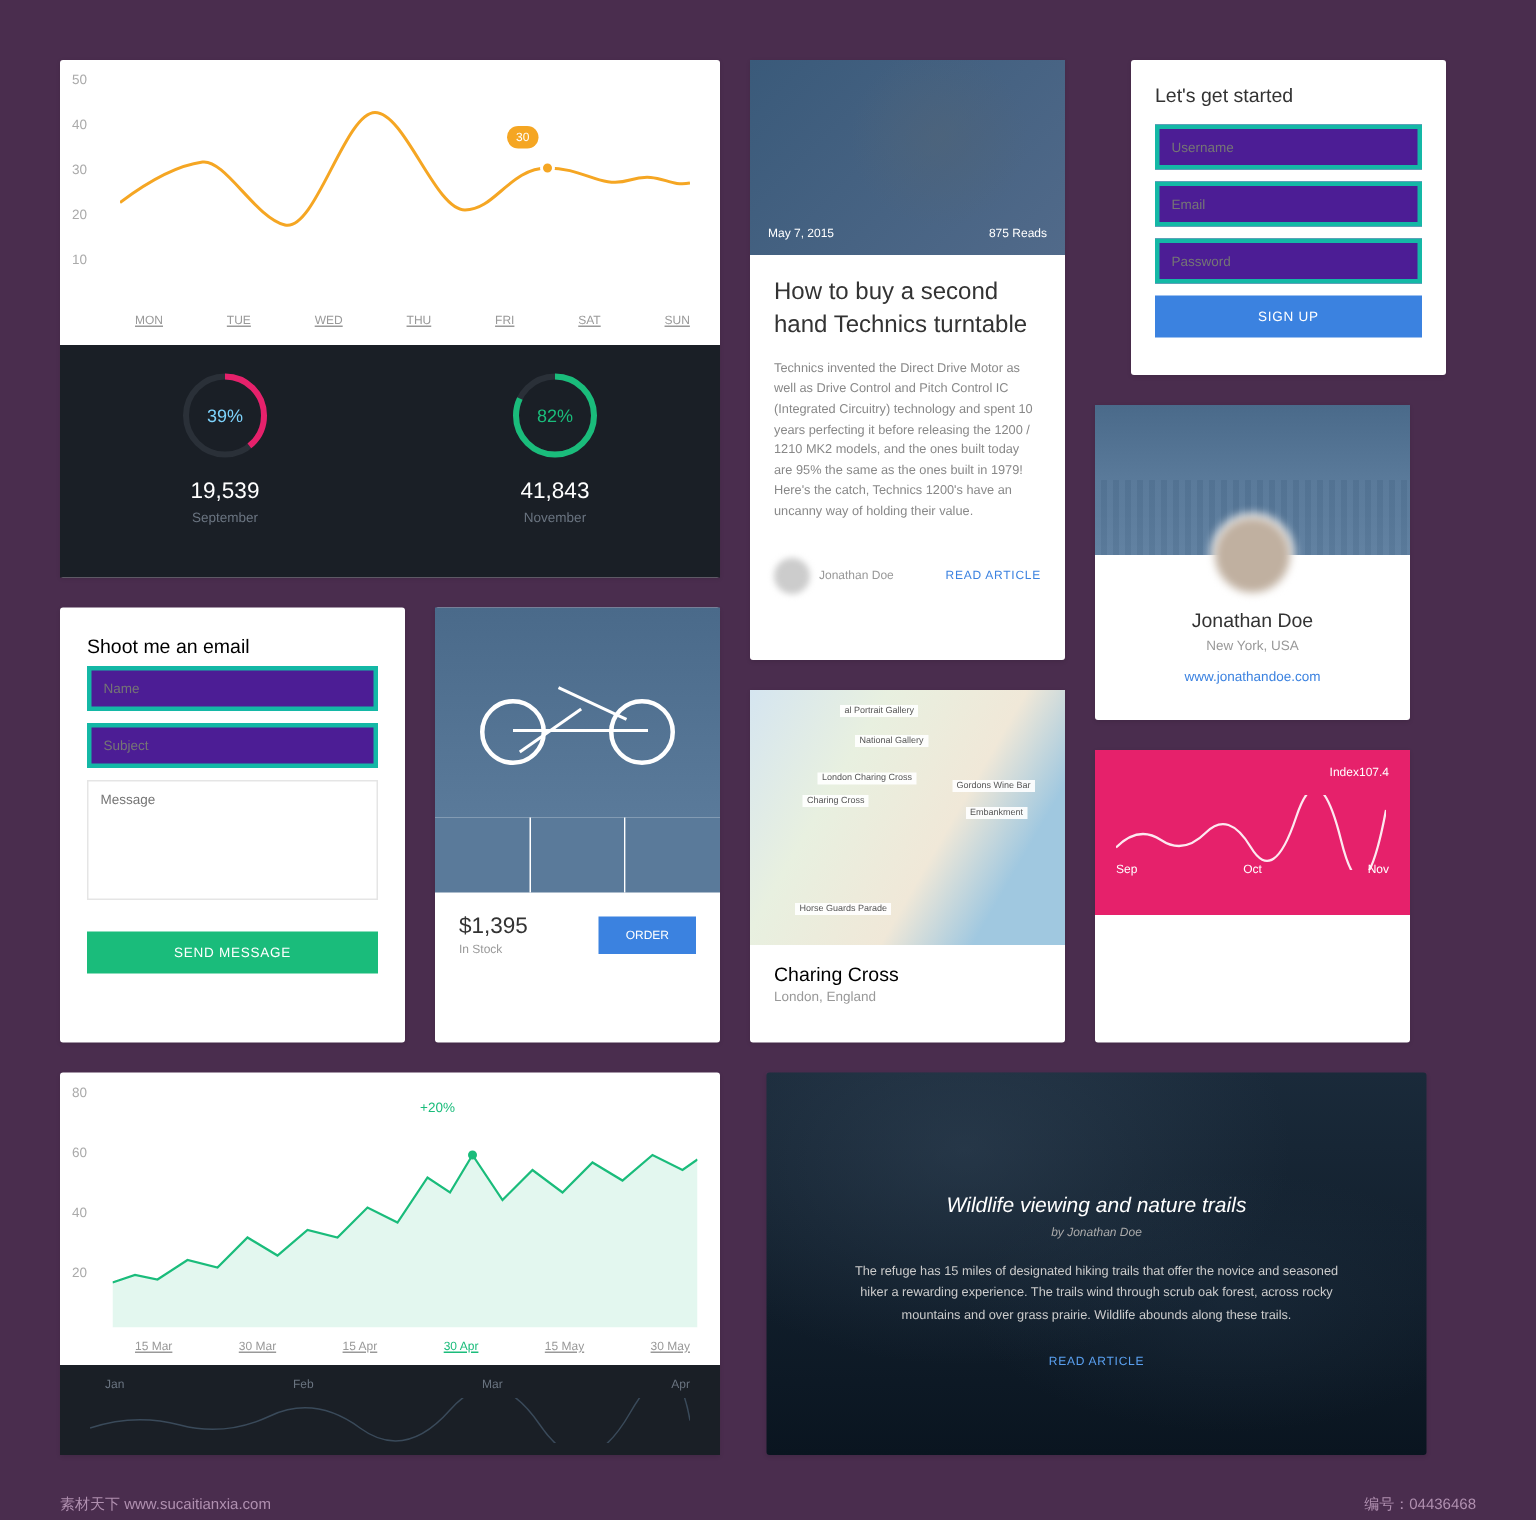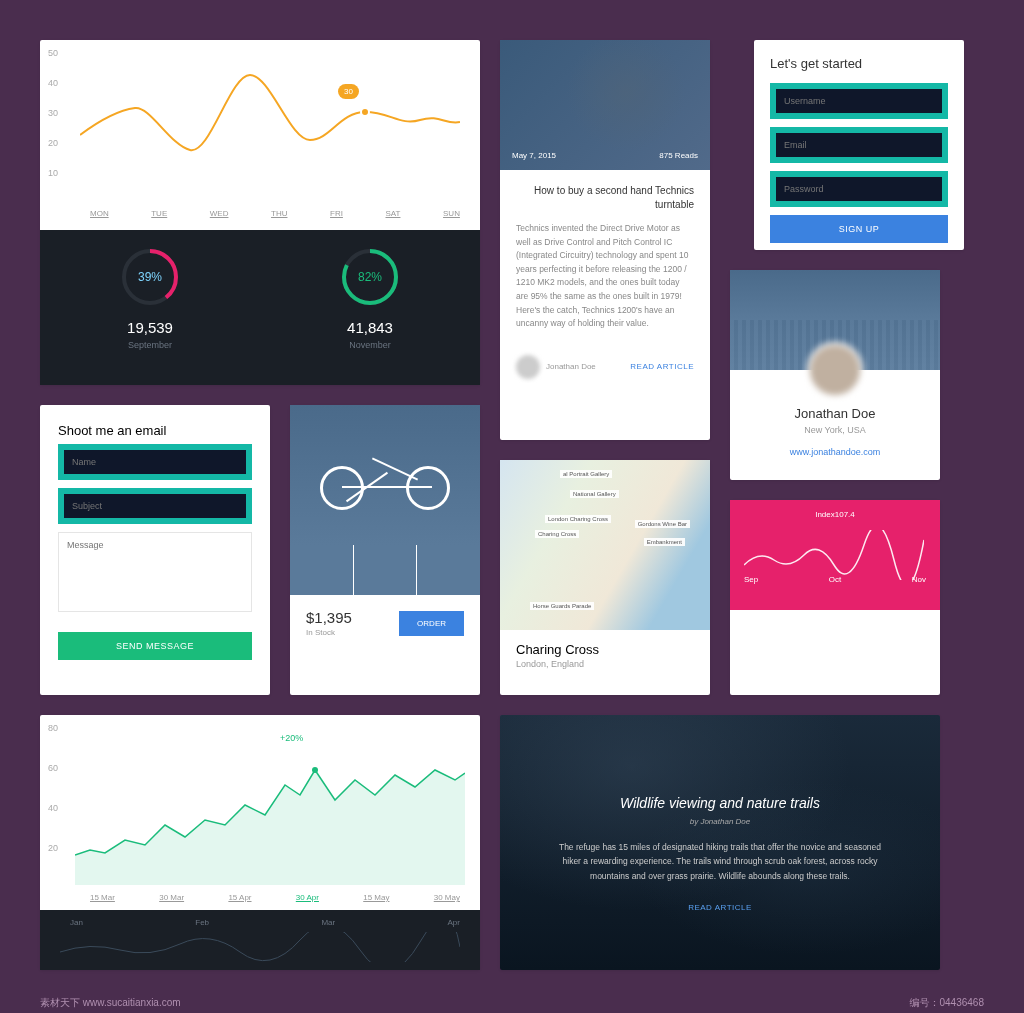--- a/index.html
+++ b/index.html
@@ -1,17 +1,17 @@
 <!DOCTYPE html>
 <html><head>
 <meta charset="utf-8">
 <style>
 * { margin: 0; padding: 0; box-sizing: border-box; font-family: -apple-system, BlinkMacSystemFont, "Segoe UI", Helvetica, Arial, sans-serif; }
 body { background: #4a2d4e; padding: 40px; width: 1024px; }
-.canvas { position: relative; width: 944px; height: 950px; }
+.canvas { position: relative; width: 944px; height: 950px; padding-left: 11px; }
 .card { background: #fff; position: absolute; border-radius: 2px; box-shadow: 0 1px 3px rgba(0,0,0,.1); }
 
 
 .line-card { left: 0; top: 0; width: 440px; height: 345px; }
 .line-top { height: 190px; padding: 15px 20px 0 30px; position: relative; }
 .ylab { position: absolute; left: 8px; font-size: 9px; color: #aaa; }
 .xlabs { display: flex; justify-content: space-between; padding: 0 5px; position: absolute; bottom: 12px; left: 45px; right: 15px; }
 .xlabs span { font-size: 8px; color: #999; text-decoration: underline; }
 .orange-path { position: absolute; left: 40px; top: 10px; right: 15px; height: 140px; }
 .marker { position: absolute; background: #f5a623; color:#fff; font-size:8px; padding:3px 6px; border-radius:8px; }
@@ -22,31 +22,31 @@
 .gauge-pct { position: absolute; top: 50%; left: 50%; transform: translate(-50%,-50%); font-size: 12px; }
 .gauge-val { font-size: 15px; font-weight: 300; }
 .gauge-lbl { font-size: 9px; color: #6a7480; margin-top: 4px; }
 
 
 .article-card { left: 460px; top: 0; width: 210px; height: 400px; }
 .article-img { height: 130px; background: linear-gradient(135deg,#3a5a7a,#516a8a); position: relative; }
 .article-img::before { content:""; position:absolute; inset:0; background: radial-gradient(circle at 60% 40%, rgba(80,100,120,.6), transparent 40%); }
 .article-meta { position:absolute; bottom:10px; left:12px; right:12px; display:flex; justify-content:space-between; color:#fff; font-size:8px; }
 .article-body { padding: 14px 16px; }
-.article-title { font-size: 10px; line-height: 1.4; color:#333; margin-bottom:10px;text-align:right; }
+.article-title { font-size: 16px; line-height: 1.4; color:#333; margin-bottom:10px; }
 .article-text { font-size: 8.5px; line-height: 1.6; color: #888; }
 .article-foot { padding: 10px 16px 14px; display:flex; justify-content:space-between; align-items:center; }
 .avatar-sm { width:24px; height:24px; background:#ccc; border-radius:50%; filter: blur(2px); }
 .author-sm { font-size:8px; color:#999; margin-left:6px; flex:1; }
 .read-link { font-size:8px; color:#3b82e0; letter-spacing:.5px; }
 
 
 .signup-card { left: 690px; top: 0; width: 210px; height: 210px; padding: 16px; margin-left: 24px; }
 .signup-title { font-size: 13px; color: #333; margin-bottom: 12px; }
-.input { width: 100%; border: 6px solid #14b8a6; padding: 7px 8px; font-size: 9px; margin-bottom: 8px; color: #aaa; background: #0f172a; }
+.input { width: 100%; border: 3px solid #14b8a6; padding: 7px 8px; font-size: 9px; margin-bottom: 8px; color: #aaa; background: #4c1d95; }
 .btn { width: 100%; border: none; padding: 9px; font-size: 9px; color: #fff; letter-spacing: .5px; cursor: pointer; }
 .btn-blue { background: #3b82e0; }
 .btn-green { background: #1abc7b; }
 
 
 .profile-card { left: 690px; top: 230px; width: 210px; height: 210px; text-align: center; }
 .profile-cover { height: 100px; background: linear-gradient(180deg,#4a6a8a,#6a8aaa); position:relative; overflow:hidden; }
 .profile-cover::before { content:""; position:absolute; bottom:0; left:0; right:0; height:50px; background: repeating-linear-gradient(90deg,#5a7a9a 0 4px,#4a6a8a 4px 8px); opacity:.5; }
 .profile-ava { width:56px; height:56px; border-radius:50%; background:#c0b0a0; border:3px solid #fff; margin:-28px auto 8px; filter: blur(3px); position:relative; }
 .profile-name { font-size: 13px; color:#333; }
@@ -77,21 +77,21 @@
 .map-card { left: 460px; top: 420px; width: 210px; height: 235px; }
 .map-img { height: 170px; background: linear-gradient(120deg,#d5e5f0 0%, #e8f0e0 30%, #f0e8d8 60%, #a0c8e0 80%); position:relative; overflow:hidden; }
 .map-lbl { position:absolute; background:rgba(255,255,255,.9); font-size:6px; padding:1px 3px; color:#555; }
 .map-foot { padding:12px 16px; }
 .map-title { font-size:13px; }
 .map-sub { font-size:9px; color:#999; margin-top:2px; }
 
 
 .rev-card { left: 690px; top: 460px; width: 210px; height: 195px; }
 .rev-top { height:110px; background:#e6216b; color:#fff; padding:10px 14px; position:relative; }
-.rev-head { display:flex; justify-content:center; font-size:8px; }
+.rev-head { display:flex; justify-content:flex-end; font-size:8px; }
 .rev-months { display:flex; justify-content:space-between; font-size:8px; margin-top:56px; }
 .rev-line { position:absolute; left:14px; right:14px; top:30px; height:50px; }
 .rev-bot { padding:14px 16px; display:flex; justify-content:space-between; }
 .rev-val { font-size:15px; }
 .rev-lbl { font-size:8px; color:#999; margin-top:2px; }
 
 
 .green-card { left: 0; top: 675px; width: 440px; height: 255px; }
 .green-top { height:195px; padding:15px 20px 0 30px; position:relative; }
 .green-note { position:absolute; font-size:9px; color:#1abc7b; }

